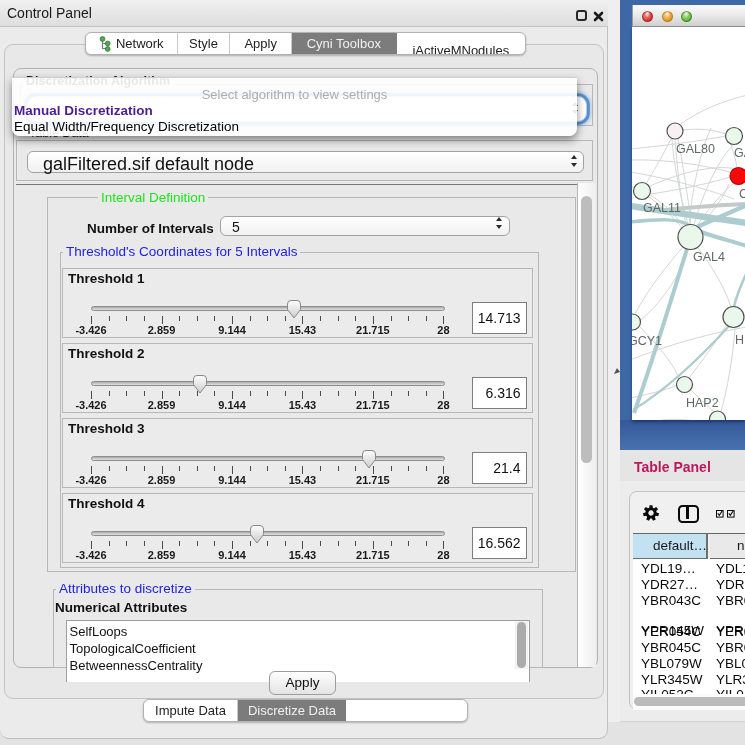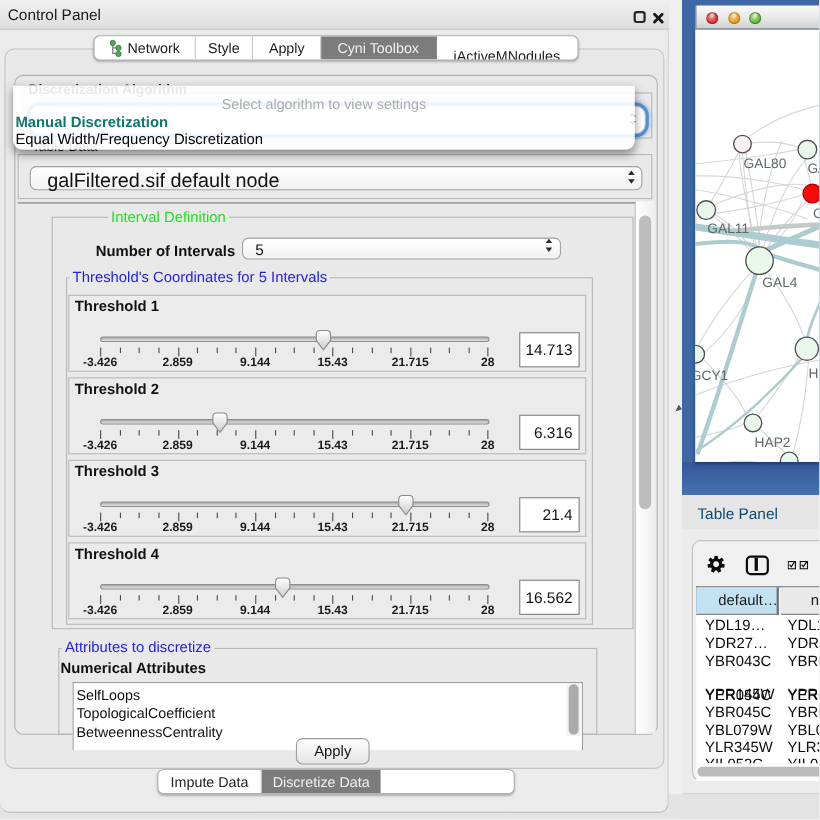--- a/index.html
+++ b/index.html
@@ -64,34 +64,34 @@
 
 .sbtrack { background:linear-gradient(to right,#FFFFFF,#EEEEEE); }
 .sbthumb { background:#BDBDBD; border-radius:5.5px; }
 
 
 #popup { left:12px; top:77px; width:565px; height:59px;
   background:rgba(255,255,255,0.9); border-top:1px solid #D0D0D0;
   border-radius:0 0 8px 8px; box-shadow:0 4px 9px rgba(0,0,0,0.45); }
 #popup .i1 { position:absolute; left:0; right:0; top:9px; text-align:center;
   color:#ACACAC; font-size:13px; }
-#popup .i2 { position:absolute; left:2px; top:25px; font-size:13.5px; font-weight:bold; color:#0f766e; }
+#popup .i2 { position:absolute; left:2px; top:25px; font-size:13.5px; font-weight:bold; color:#4c1d95; }
 #popup .i3 { position:absolute; left:2px; top:40.5px; font-size:13.5px; color:#000; }
 
 
 #nwin { left:620px; top:0; width:125px; height:450px; background:#3E67A5; }
 #ntitle { left:632px; top:5px; width:113px; height:22px;
   background:linear-gradient(#FAFAFA 0%,#E9E9E9 50%,#CFCFCF 100%);
   border-bottom:1px solid #909090; border-left:1px solid #9A9A9A; }
 .light { position:absolute; top:11px; width:11px; height:11px; border-radius:50%; }
 #ncontent { left:632px; top:27px; width:113px; height:393px; background:#FFFFFF;
   box-shadow:0 2px 3px rgba(0,0,30,0.4); }
 
 #tpTitle { left:620px; top:450px; width:125px; height:31px; background:#E5E5E5; }
-#tpTitle .t { position:absolute; left:14px; top:9px; font-size:14px; color:#0c4a6e; }
+#tpTitle .t { position:absolute; left:14px; top:9px; font-size:14px; color:#be185d;font-weight:bold; }
 #tpBody { left:620px; top:481px; width:125px; height:241px; background:#ECECEC; }
 #twin { left:629px; top:491px; width:130px; height:219px; background:#F0F0F0;
   border:1px solid #C2C2C2; border-radius:8px; }
 .trow2 { position:absolute; left:0; width:112px; height:15.8px; font-size:13.5px;
   color:#0A0A0A; line-height:15.8px; white-space:nowrap; }
 .trow2 span.c2 { position:absolute; left:83px; }
 </style>
 </head>
 <body>
 <div id="app">

